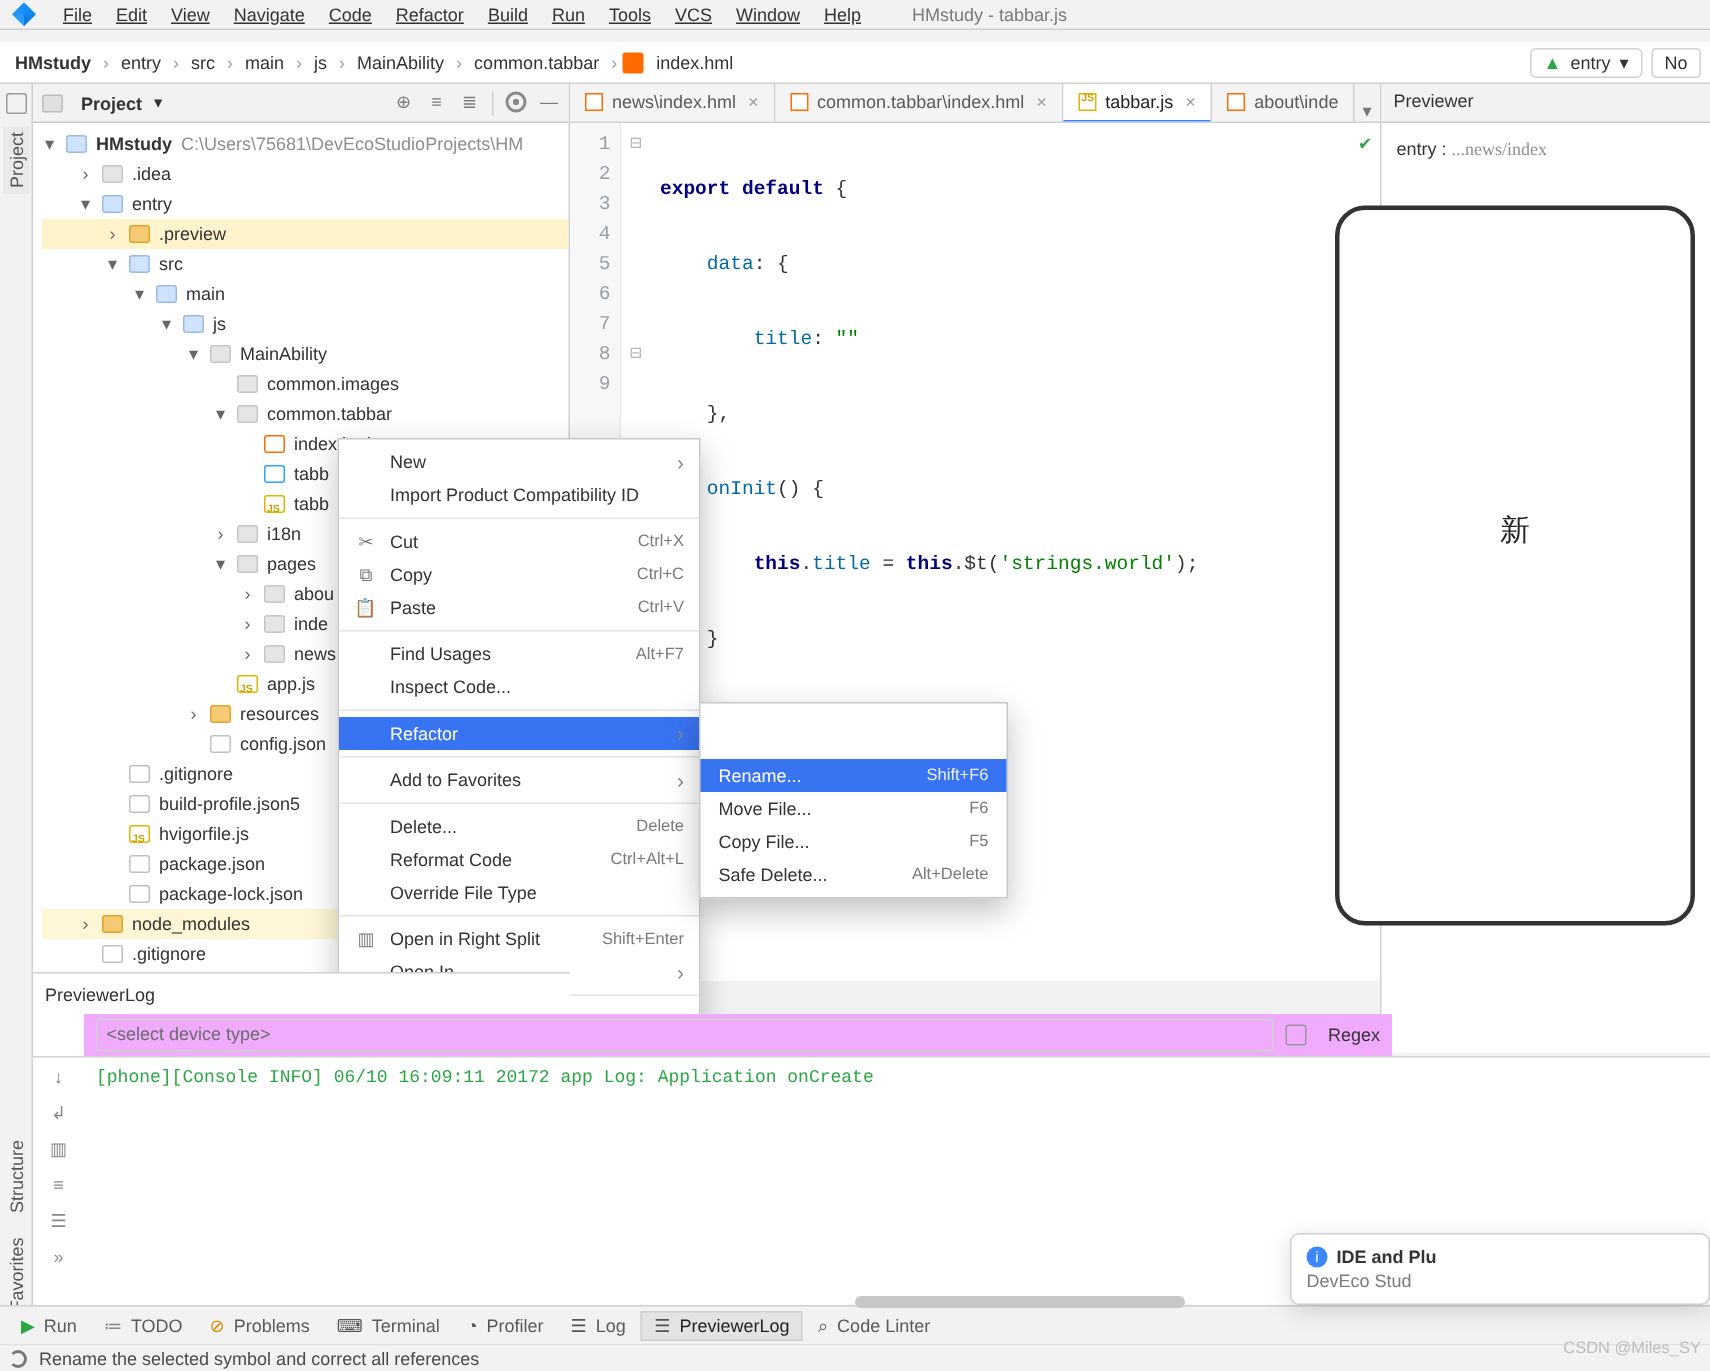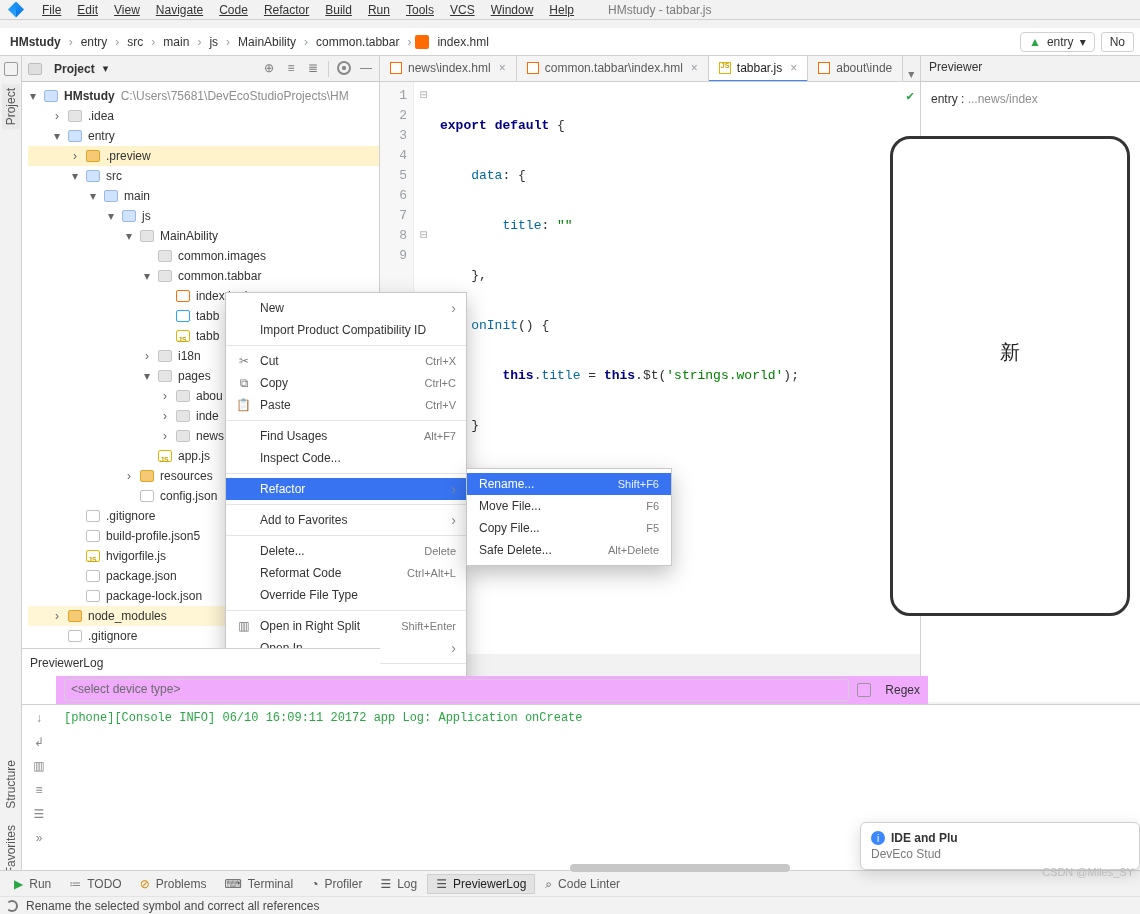--- a/index.html
+++ b/index.html
@@ -134,21 +134,21 @@
   .logtxt { font-family: Consolas, "Courier New", monospace; color:var(--ok); padding:6px 8px; white-space:nowrap;}
 
   
   .previewer {
     position:absolute; top:56px; left:920px; right:0; bottom:212px; background:#fff;
     border-left:1px solid var(--border);
     display:flex; flex-direction:column;
   }
   .previewer .hdr { height:26px; background:var(--bg); border-bottom:1px solid var(--border2); padding:4px 8px;}
   .previewer .sub { padding:10px 10px; color:#333;}
-  .previewer .sub .pathpart { color:#8e8e8e;}
+  .previewer .sub .pathpart { color:#8e8e8e;font-family:Liberation Serif, serif;}
   .device { margin:20px 10px; border:3px solid #333; border-radius:20px; background:#fff; width:240px; height:480px; align-self:flex-end; position:relative; overflow:hidden;}
   .p40 { position:absolute; right:10px; top:130px; color:#999;}
   .carat { position:absolute; right:16px; top:170px; color:#777;  border:1px solid #bdbdbd; padding:2px 8px; border-radius:4px;}
   .notif { position:absolute; right:0; bottom:44px; width:280px; background:#fff; border:1px solid var(--border); border-radius:6px; padding:8px 10px; box-shadow:0 4px 16px rgba(0,0,0,.15);}
   .notif .ttl { color:#333; font-weight:600;}
   .notif .sub2 { color:#7a7a7a; margin-top:2px;}
   .notif .info { width:14px;height:14px;border-radius:50%;background:#3a87ff;color:#fff; display:inline-flex;align-items:center;justify-content:center;font-size:10px;margin-right:6px;}
 
   
   .editor-tabs {
@@ -191,40 +191,40 @@
   .menu .mi .sc { margin-left:auto; color:#7a7a7a; font-size:11px;}
   .menu .mi.active { background:var(--hl-bg); color:#fff;}
   .mi .iconslot { width:16px; display:inline-block; color:#7a7a7a; text-align:center;}
   .subm {
     position:absolute; left:466px; top:468px; width:206px; background:#fff;
     border:1px solid #c8c8c8; box-shadow:0 8px 20px rgba(0,0,0,.25);
     padding:4px 0;
   }
   .subm .mi { display:flex; align-items:center; gap:8px; height:22px; padding:0 12px; color:#333;}
   .subm .mi .sc { margin-left:auto; color:#7a7a7a; font-size:11px;}
-  .subm .mi.active { background:var(--hl-bg); color:#fff;}
+  .subm .mi.active { background:var(--hl-bg); color:#fff;margin-top:33px;}
   .subm .mi.active .sc{ color:#eaf0ff;}
 
   
   .bottom {
     position:absolute; left:0; right:0; bottom:18px; height:26px;
     background:var(--bg); border-top:1px solid var(--border);
     display:flex; align-items:center; gap:2px; padding:0 6px;
   }
   .btab { display:flex; align-items:center; gap:6px; padding:2px 8px; color:#5a5a5a;}
   .btab.active { background:#e3e3e3; color:#222; border:1px solid #cfcfcf;}
 
   
   .status {
     position:absolute; left:0; right:0; bottom:0; height:18px;
     background:var(--bg); border-top:1px solid #e3e3e3;
     display:flex; align-items:center; gap:8px; padding:0 6px; color:#4a4a4a;
   }
   .status .refresh{ width:12px;height:12px;border:2px solid #777;border-left-color:transparent;border-radius:50%;}
-  .water { position:absolute; right:6px; bottom:36px; color:#bdbdbd; font-size:11px;margin-left:16px;}
+  .water { position:absolute; right:6px; bottom:9px; color:#bdbdbd; font-size:11px;margin-left:16px;}
 
   .hscroll { position:absolute; left:22px; bottom:40px; height:12px; width:560px; background:transparent;}
   .hscroll .thumb{ position:absolute; left:548px; top:2px; height:8px; width:220px; border-radius:4px; background:#c7c7c7;} 
 </style>
 </head>
 <body>
 
 <div class="menubar">
   <span class="logo"></span>
   <span class="mi"><span class="u">File</span></span>

